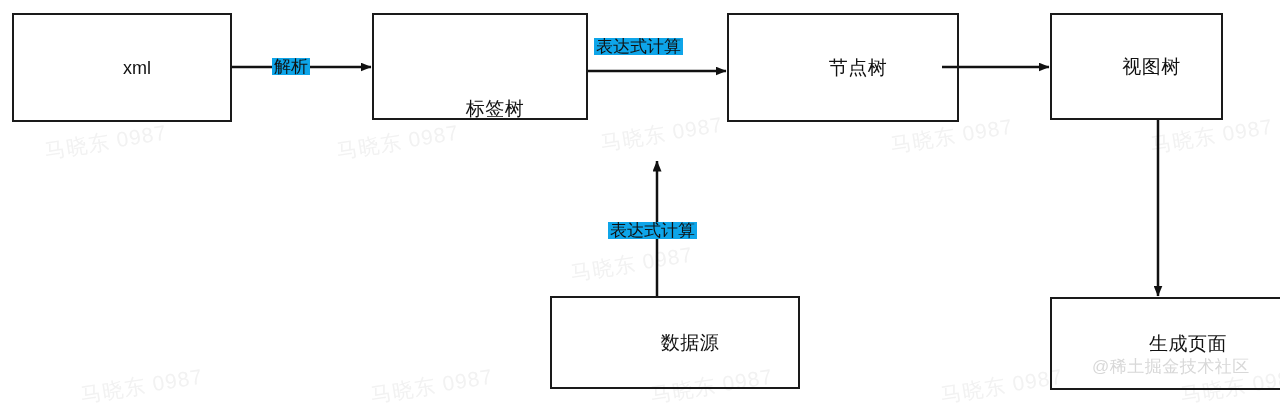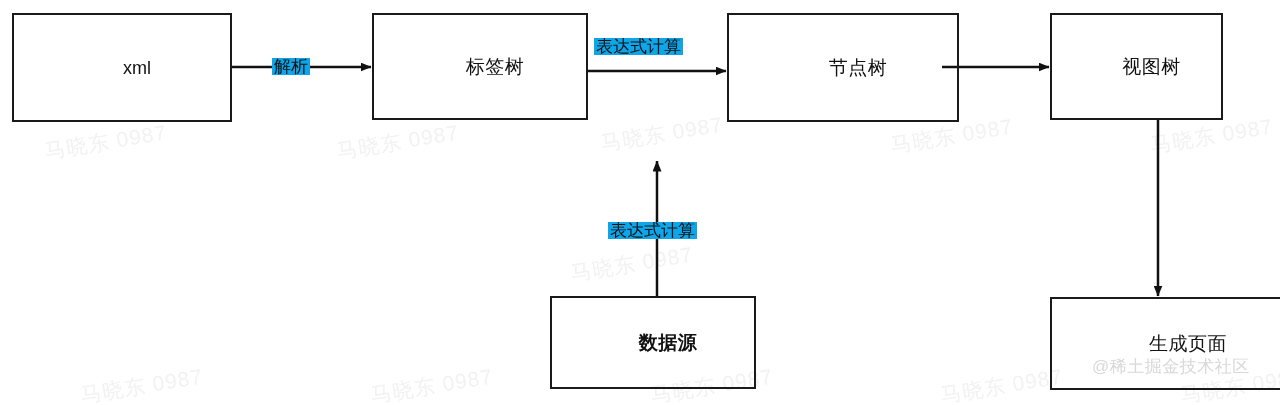--- a/index.html
+++ b/index.html
@@ -119,33 +119,33 @@
 
       <line x1="657" y1="296" x2="657" y2="161" stroke="#111111" stroke-width="2.5" marker-end="url(#ah)"></line>
 
       <line x1="1158" y1="120" x2="1158" y2="296" stroke="#111111" stroke-width="2.5" marker-end="url(#ah)"></line>
     </svg>
 
     <div class="node" style="left:12px; top:13px; width:220px; height:109px;">
       <span class="node-label latin">xml</span>
     </div>
 
-    <div class="node" style="left:372px; top:13px; width:216px; height:107px;">
+    <div class="node" style="left:372px; top:13px; width:216px; height:107px;align-items:flex-end;">
       <span class="node-label">标签树</span>
     </div>
 
     <div class="node" style="left:727px; top:13px; width:232px; height:109px;">
       <span class="node-label">节点树</span>
     </div>
 
     <div class="node" style="left:1050px; top:13px; width:173px; height:107px;">
       <span class="node-label">视图树</span>
     </div>
 
-    <div class="node" style="left:550px; top:296px; width:206px; height:93px;font-weight:bold;">
+    <div class="node" style="left:550px; top:296px; width:250px; height:93px;">
       <span class="node-label">数据源</span>
     </div>
 
     <div class="node" style="left:1050px; top:297px; width:246px; height:93px;">
       <span class="node-label">生成页面</span>
     </div>
 
     <div class="edge-label" style="left:272px; top:58px;">解析</div>
 
     <div class="edge-label" style="left:594px; top:38px;">表达式计算</div>

